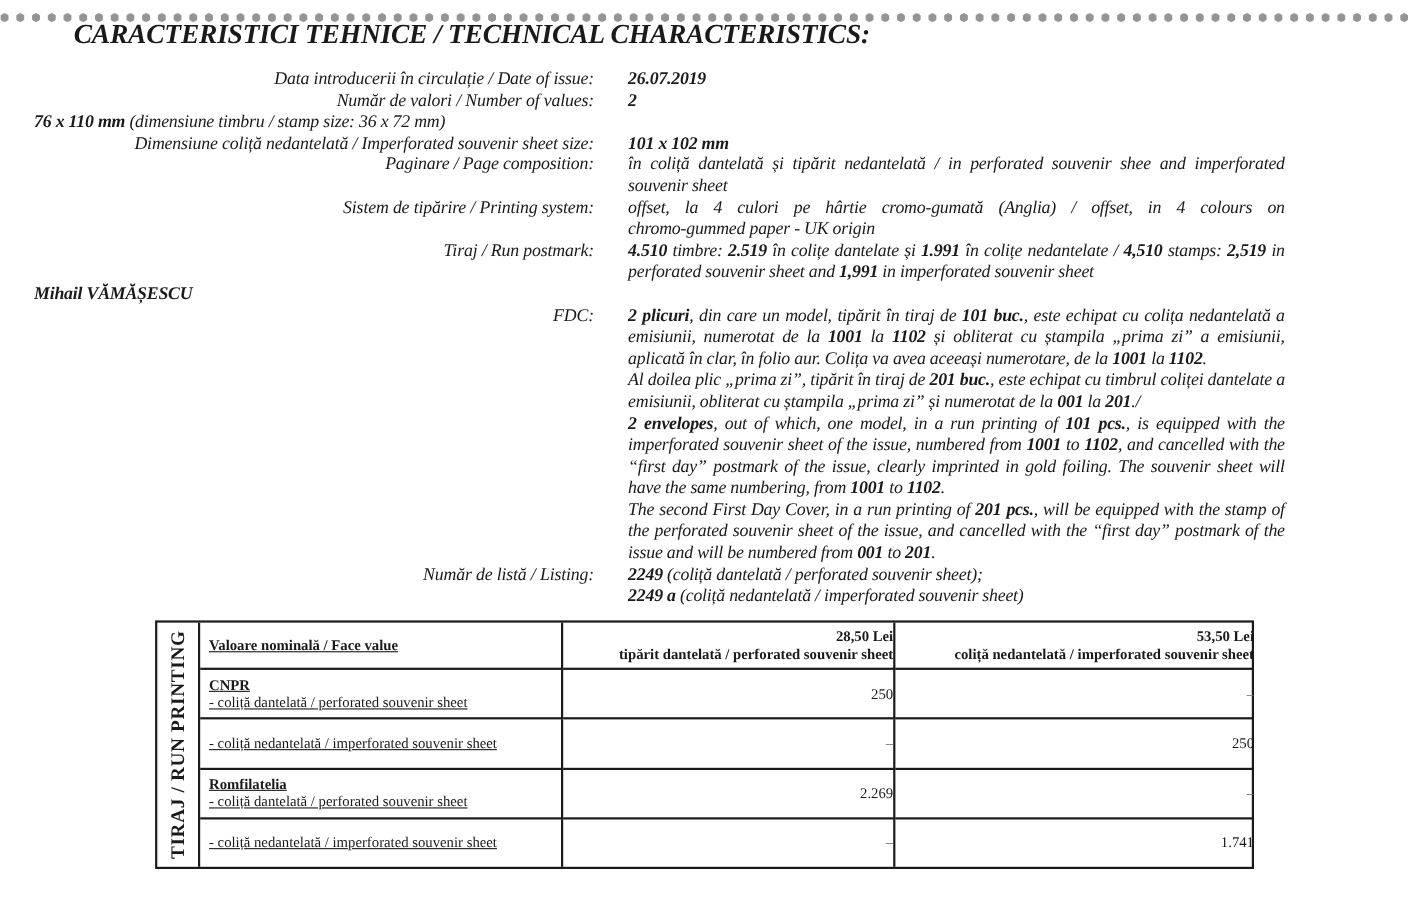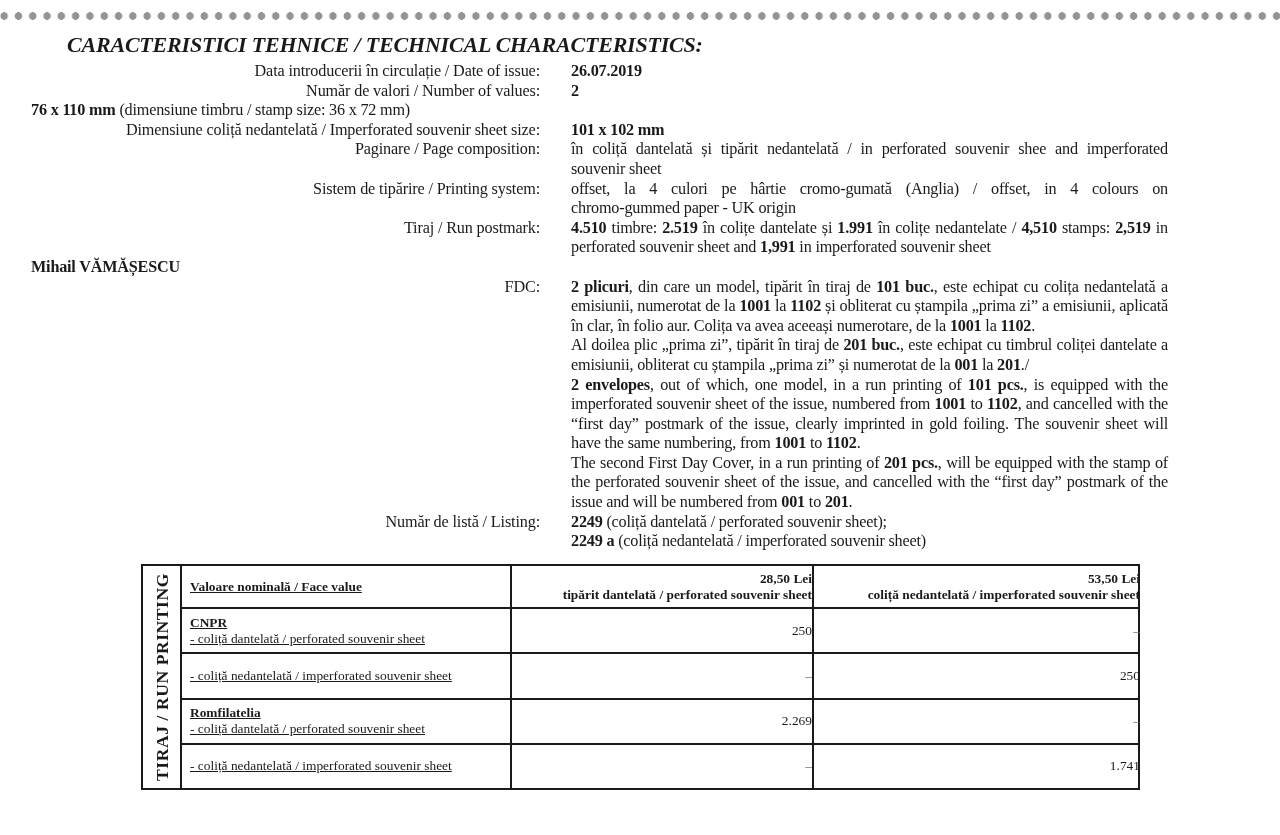--- a/index.html
+++ b/index.html
@@ -9,26 +9,26 @@
     color: #1a1a1a;
   }
   .dots {
     position: absolute; left: 0; top: 11px; width: 1280px; height: 10px;
     background-image: radial-gradient(circle, #949497 3.6px, transparent 4px);
     background-size: 14.3px 10px;
     background-position: -3px 0;
     background-repeat: repeat-x;
   }
   .heading {
-    position: absolute; left: 67px; top: 32px;
-    font-size: 22px; font-weight: bold; font-style: italic;
+    position: absolute; left: 67px; top: 18px;
+    font-size: 25px; font-weight: bold; font-style: italic;
     letter-spacing: -0.2px; white-space: nowrap;
   }
   .specs {
-    position: absolute; left: 0; top: 62px; width: 1168px;
+    position: absolute; left: 0; top: 62px; width: 1168px; font-style: italic;
   }
   .row { display: flex; font-size: 16.2px; line-height: 19.6px; }
   .lbl {
     width: 540px; text-align: right; flex: none; white-space: nowrap;
     letter-spacing: -0.15px;
   }
   .val {
     margin-left: 31px; width: 648px; text-align: justify;
     letter-spacing: -0.2px;
   }

